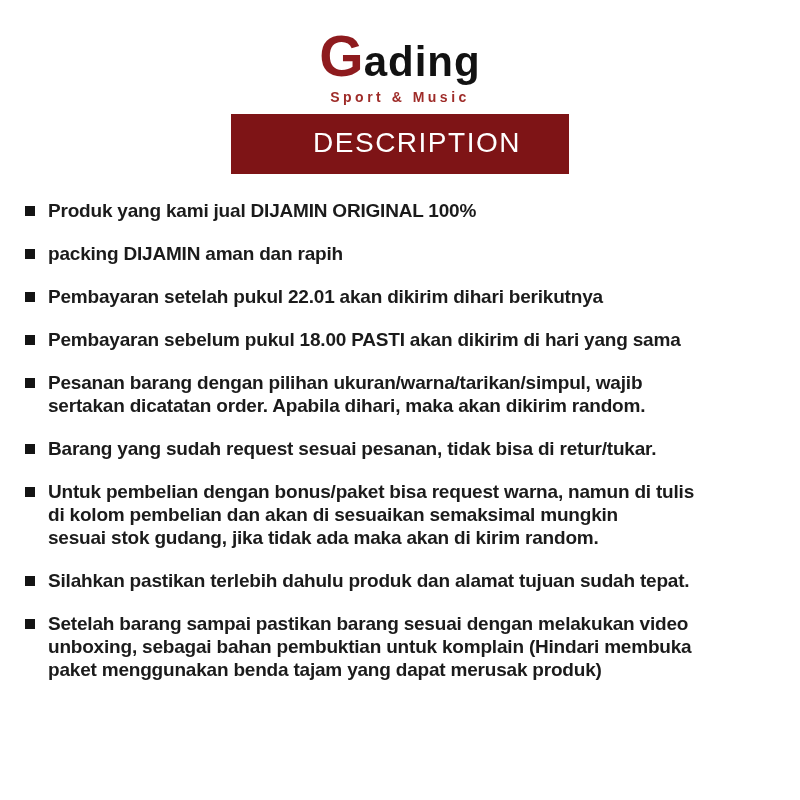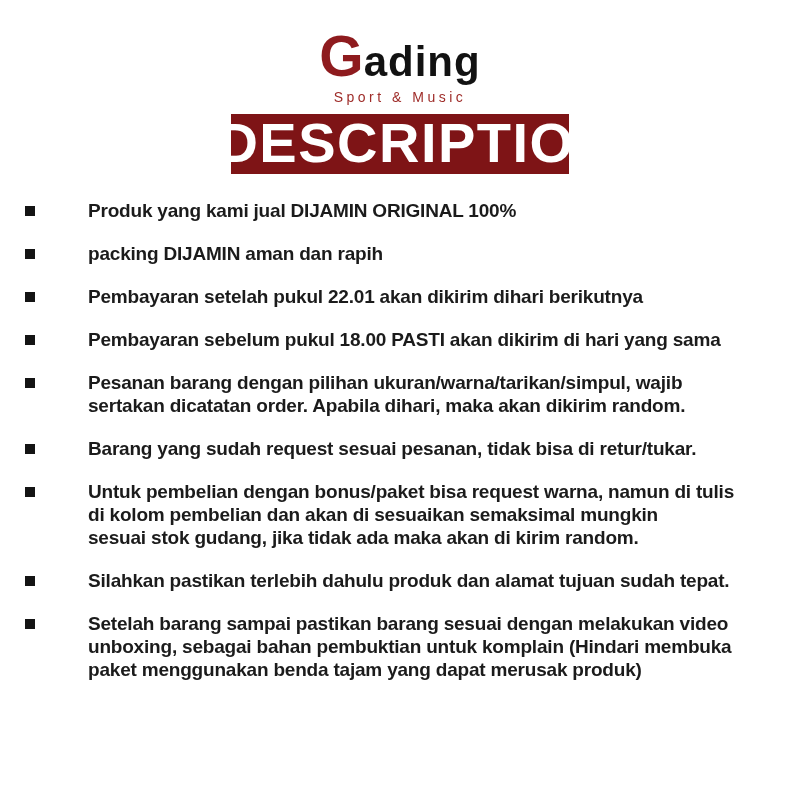--- a/index.html
+++ b/index.html
@@ -18,53 +18,52 @@
   }
   .page{width:800px;height:664px;position:relative;}
 
   
   .logo{ text-align:center; padding-top:28px; line-height:1; }
   .logo-word{ font-weight:bold; letter-spacing:0px; white-space:nowrap; }
   .logo-initial{ font-size:57px; color:var(--logo-accent); }
   .logo-rest{ font-size:42px; color:#121212; letter-spacing:1px; }
   .logo-subtitle{
     margin-top:4px;
-    font-size:14px; font-weight:normal;
+    font-size:14px; font-weight:bold;
     letter-spacing:3.5px;
     color:var(--subtitle-color);
     line-height:16px;
   }
 
   
   .banner{
     width:338px;height:60px;
     margin:9px auto 0 auto;
     background:var(--banner-bg);
     display:flex;align-items:center;justify-content:center;
   }
   .banner-title{
     color:var(--banner-text);
-    font-size:56px;font-weight:bold;
+    font-size:28px;font-weight:normal;
     letter-spacing:1.5px;
     line-height:1;
     padding-bottom:3px;
     margin-left:34px;
   }
 
   
   ul.desc-list{
     list-style:none;
     margin:25px 0 0 0;
     padding:0 0 0 25px;
   }
   ul.desc-list li{
     display:flex;
     align-items:flex-start;
     margin-bottom:20px;
-    gap:40px;
   }
   .bullet{
     width:10px;height:10px;
     background:var(--bullet-color);
     margin:7px 13px 0 0;
     flex-shrink:0;
   }
   .item-text{
     font-size:19px;
     font-weight:bold;

